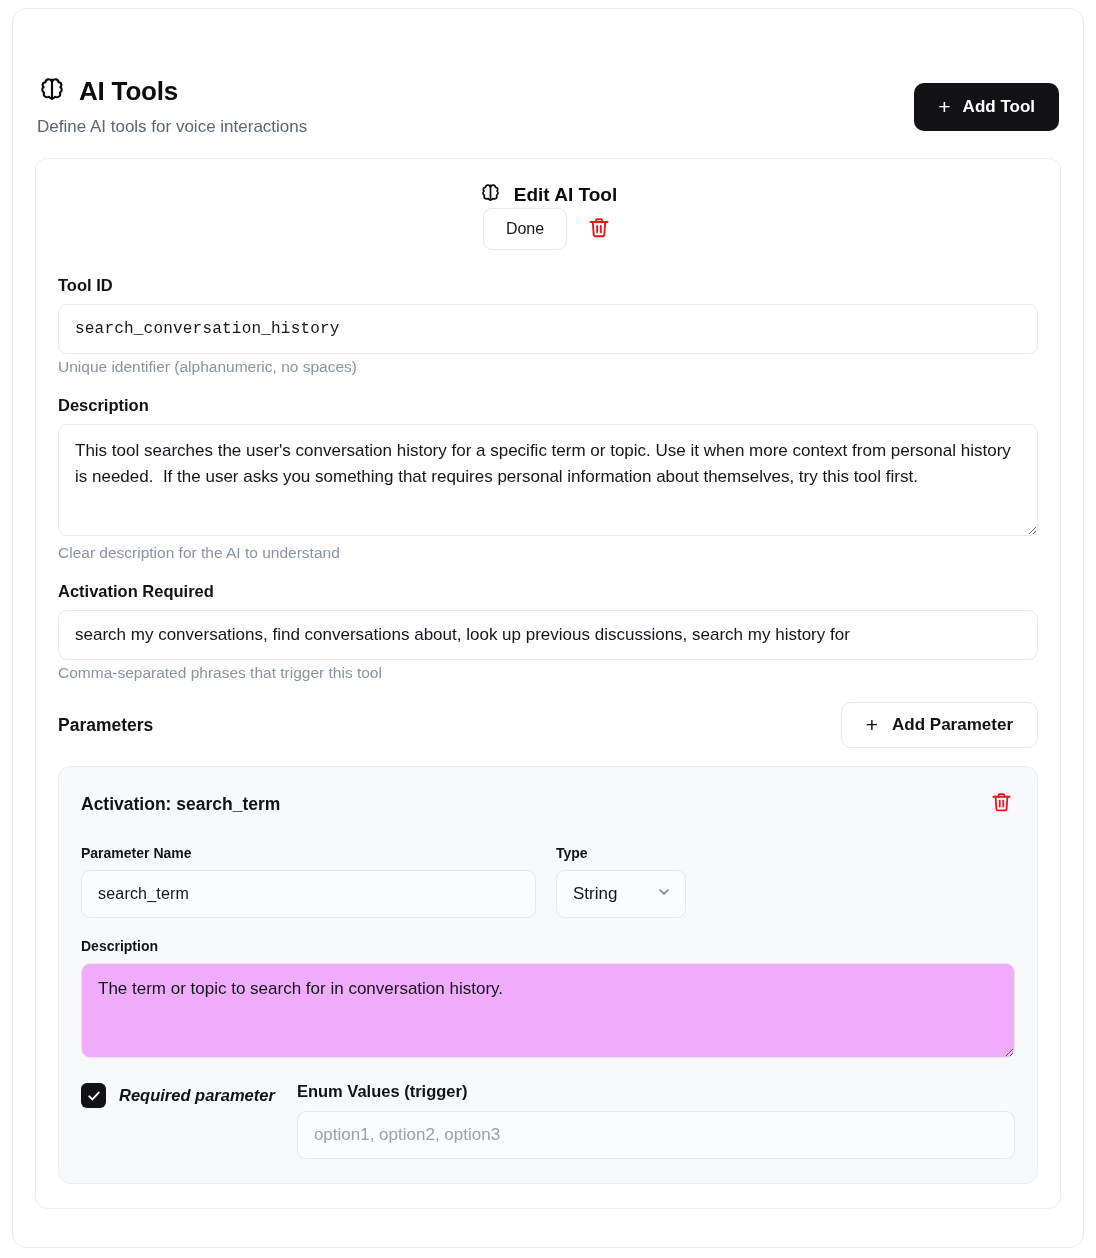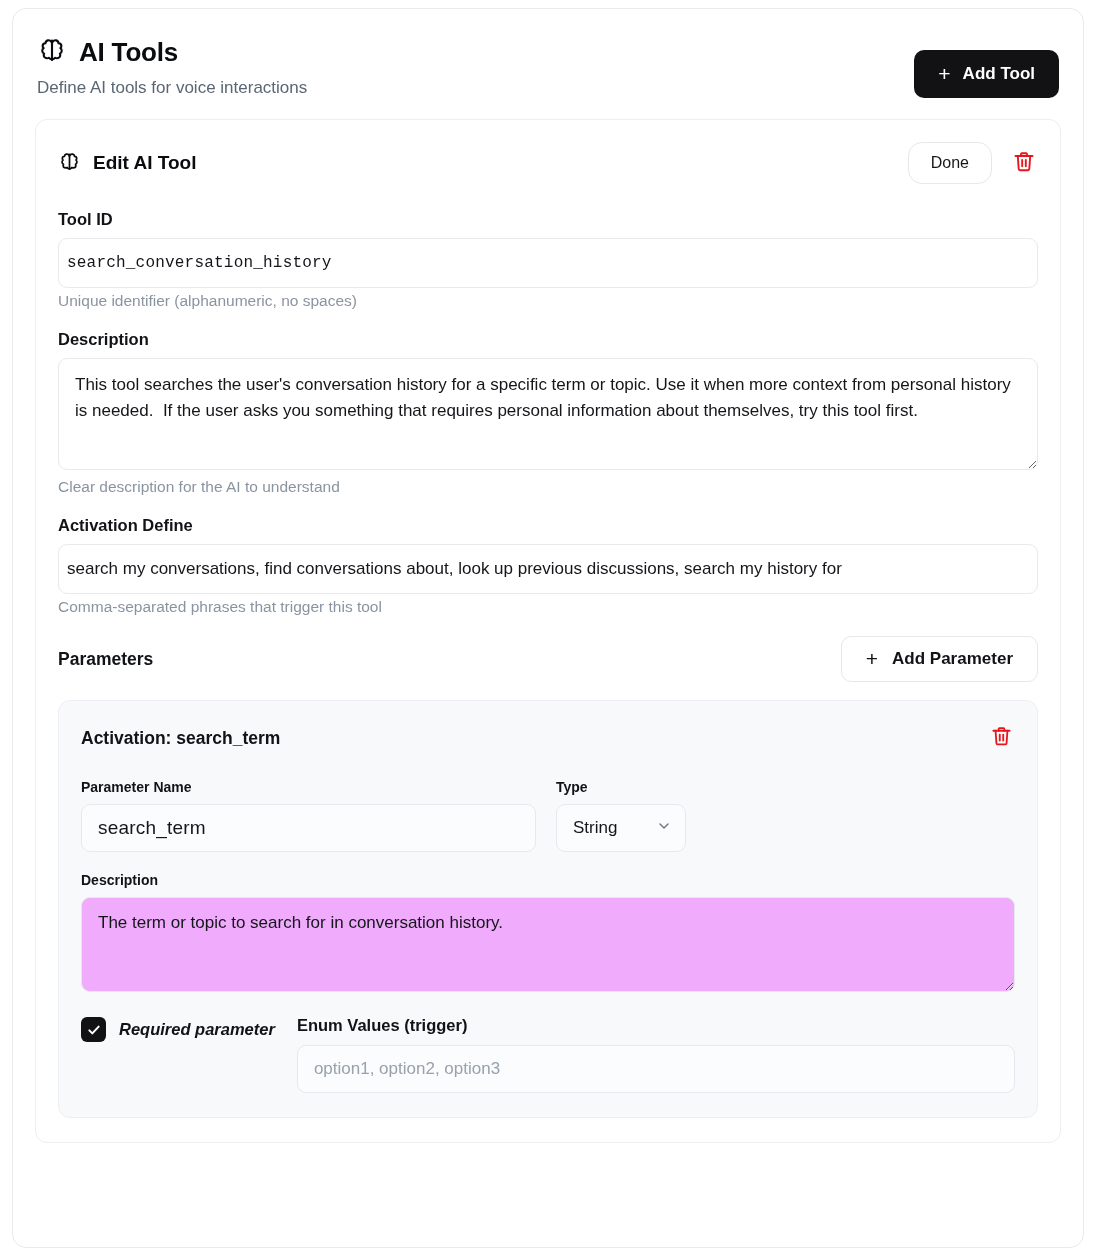--- a/index.html
+++ b/index.html
@@ -22,23 +22,24 @@
     height: 1240px;
     background: #ffffff;
     border: 1px solid #e9eaee;
     border-radius: 14px;
     padding: 24px 22px 20px 22px;
   }
   
   .page-head {
     position: relative;
     display: flex;
-    align-items: flex-end;
+    align-items: center;
     justify-content: space-between;
     padding: 2px 2px 0 2px;
+    margin-top: 39px;
   }
   .title-wrap { display: block; }
   .title-row {
     display: flex;
     align-items: center;
     gap: 12px;
   }
   .page-title {
     font-size: 26px;
     font-weight: 700;
@@ -84,40 +85,41 @@
     border: 1px solid #eceef1;
     border-radius: 12px;
     background: #ffffff;
     padding: 22px 22px 24px 22px;
   }
   .editor-head {
     display: flex;
     align-items: center;
     justify-content: space-between;
     margin-bottom: 26px;
+    flex-direction: column;
   }
   .editor-head-left {
     display: flex;
     align-items: center;
     gap: 12px;
   }
   .editor-title {
     font-size: 19px;
     font-weight: 700;
     color: #0b0c0f;
   }
   .editor-head-right {
     display: flex;
     align-items: center;
     gap: 18px;
   }
   .btn-ghost {
     background: #ffffff;
     border: 1px solid #e6e8ec;
-    border-radius: 14px;
+    border-radius: 9px;
     height: 42px;
     padding: 0 22px;
     font-size: 16px;
     color: #15171a;
     font-family: "Liberation Sans", sans-serif;
     cursor: pointer;
   }
   .icon-btn {
     background: transparent;
     border: none;
@@ -135,21 +137,21 @@
     font-weight: 700;
     color: #111317;
     margin-bottom: 9px;
   }
   .input-text {
     width: 100%;
     height: 50px;
     border: 1px solid #e7e9ed;
     border-radius: 9px;
     background: #ffffff;
-    padding: 0 8px;
+    padding: 0 16px;
     font-size: 17px;
     color: #14161a;
     font-family: "Liberation Sans", sans-serif;
     outline: none;
   }
   .input-mono {
     font-family: "Liberation Mono", "DejaVu Sans Mono", monospace;
     font-size: 16px;
     letter-spacing: 0.2px;
   }
@@ -236,21 +238,21 @@
     color: #111317;
     margin-bottom: 9px;
   }
   .input-sub {
     width: 100%;
     height: 48px;
     border: 1px solid #e7e9ed;
     border-radius: 9px;
     background: #fbfcfd;
     padding: 0 16px;
-    font-size: 19px;
+    font-size: 16px;
     color: #14161a;
     font-family: "Liberation Sans", sans-serif;
     outline: none;
   }
   .select-wrap { position: relative; width: 100%; }
   .select-box {
     width: 100%;
     height: 48px;
     border: 1px solid #e7e9ed;
     border-radius: 9px;
@@ -396,21 +398,21 @@
         <span class="helper">Unique identifier (alphanumeric, no spaces)</span>
       </div>
 
       <div class="field">
         <label class="field-label">Description</label>
         <textarea class="textarea-main" style="">This tool searches the user's conversation history for a specific term or topic. Use it when more context from personal history is needed.  If the user asks you something that requires personal information about themselves, try this tool first.</textarea>
         <span class="helper">Clear description for the AI to understand</span>
       </div>
 
       <div class="field">
-        <label class="field-label">Activation Define</label>
+        <label class="field-label">Activation Required</label>
         <input class="input-text" type="text" value="search my conversations, find conversations about, look up previous discussions, search my history for" style="">
         <span class="helper">Comma-separated phrases that trigger this tool</span>
       </div>
 
       <div class="params-head">
         <span class="params-title">Parameters</span>
         <button class="btn-outline">
           <span class="plus-glyph">+</span>
           <span>Add Parameter</span>
         </button>

